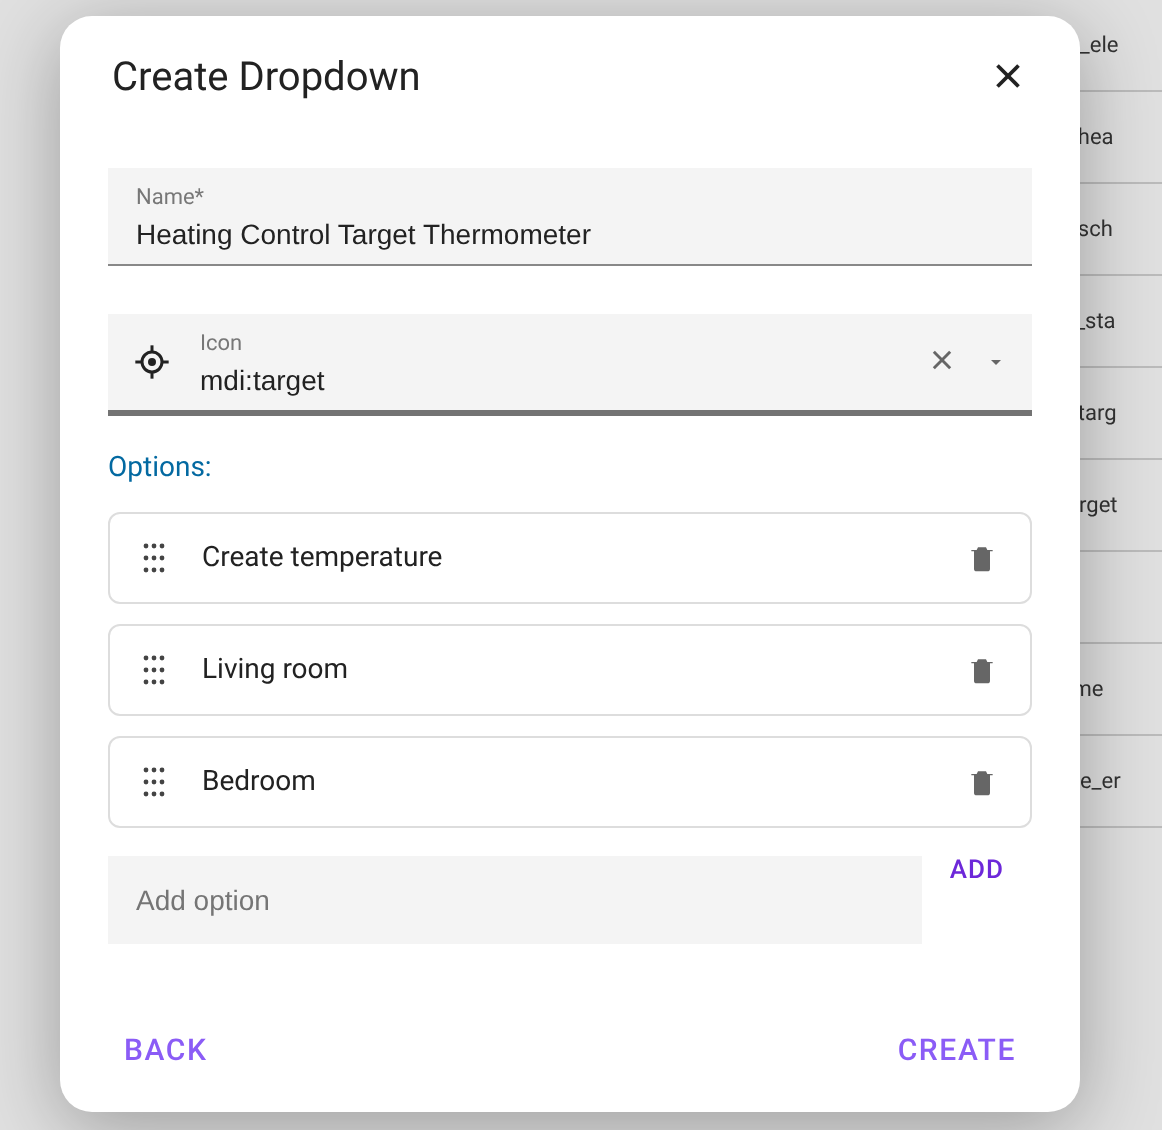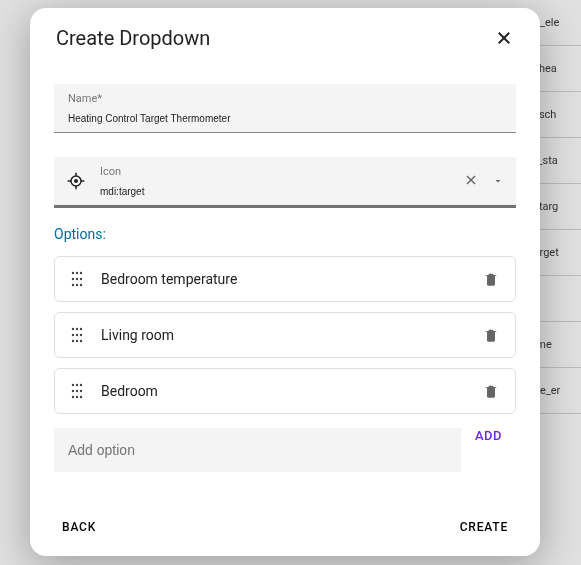--- a/index.html
+++ b/index.html
@@ -76,21 +76,21 @@
       padding: 8px 14px 6px 14px;
       margin-bottom: 24px;
       margin-top: 14px;
     }
     .field-label {
       font-size: 11px;
       color: #777;
       margin-bottom: 2px;
     }
     .field-value {
-      font-size: 10px;
+      font-size: 14px;
       color: #222;
       border: none;
       background: transparent;
       width: 100%;
       outline: none;
     }
     .icon-field {
       display: flex;
       align-items: center;
       background: #f4f4f4;
@@ -170,23 +170,23 @@
       padding: 0 14px;
       cursor: pointer;
       letter-spacing: 0.5px;
     }
     .modal-footer {
       display: flex;
       justify-content: space-between;
       padding: 14px 24px 16px 24px;
     }
     .footer-btn {
-      color: #000000;
+      color: #8b5cf6;
       font-weight: 500;
-      font-size: 12px;
+      font-size: 15px;
       letter-spacing: 0.8px;
       cursor: pointer;
       padding: 6px 8px;
     }
   </style>
 </head>
 <body>
 
 <div class="bg-table">
   <div class="bg-row">
@@ -274,21 +274,21 @@
             <circle cx="6" cy="2" r="1.2"></circle>
             <circle cx="10" cy="2" r="1.2"></circle>
             <circle cx="2" cy="8" r="1.2"></circle>
             <circle cx="6" cy="8" r="1.2"></circle>
             <circle cx="10" cy="8" r="1.2"></circle>
             <circle cx="2" cy="14" r="1.2"></circle>
             <circle cx="6" cy="14" r="1.2"></circle>
             <circle cx="10" cy="14" r="1.2"></circle>
           </svg>
       </div>
-      <div class="option-label">Bedroom temperature</div>
+      <div class="option-label">Create temperature</div>
       <div class="delete-btn">
         <svg width="16" height="18" viewBox="0 0 24 24" fill="#666">
             <path d="M6 7h12v13a2 2 0 01-2 2H8a2 2 0 01-2-2V7zm3-3h6l1 2H8l1-2zM4 6h16v1H4z"></path>
           </svg>
       </div>
     </div>
 
     <div class="option-row">
       <div class="drag-handle">
         <svg width="12" height="16" viewBox="0 0 12 16" fill="#444">

